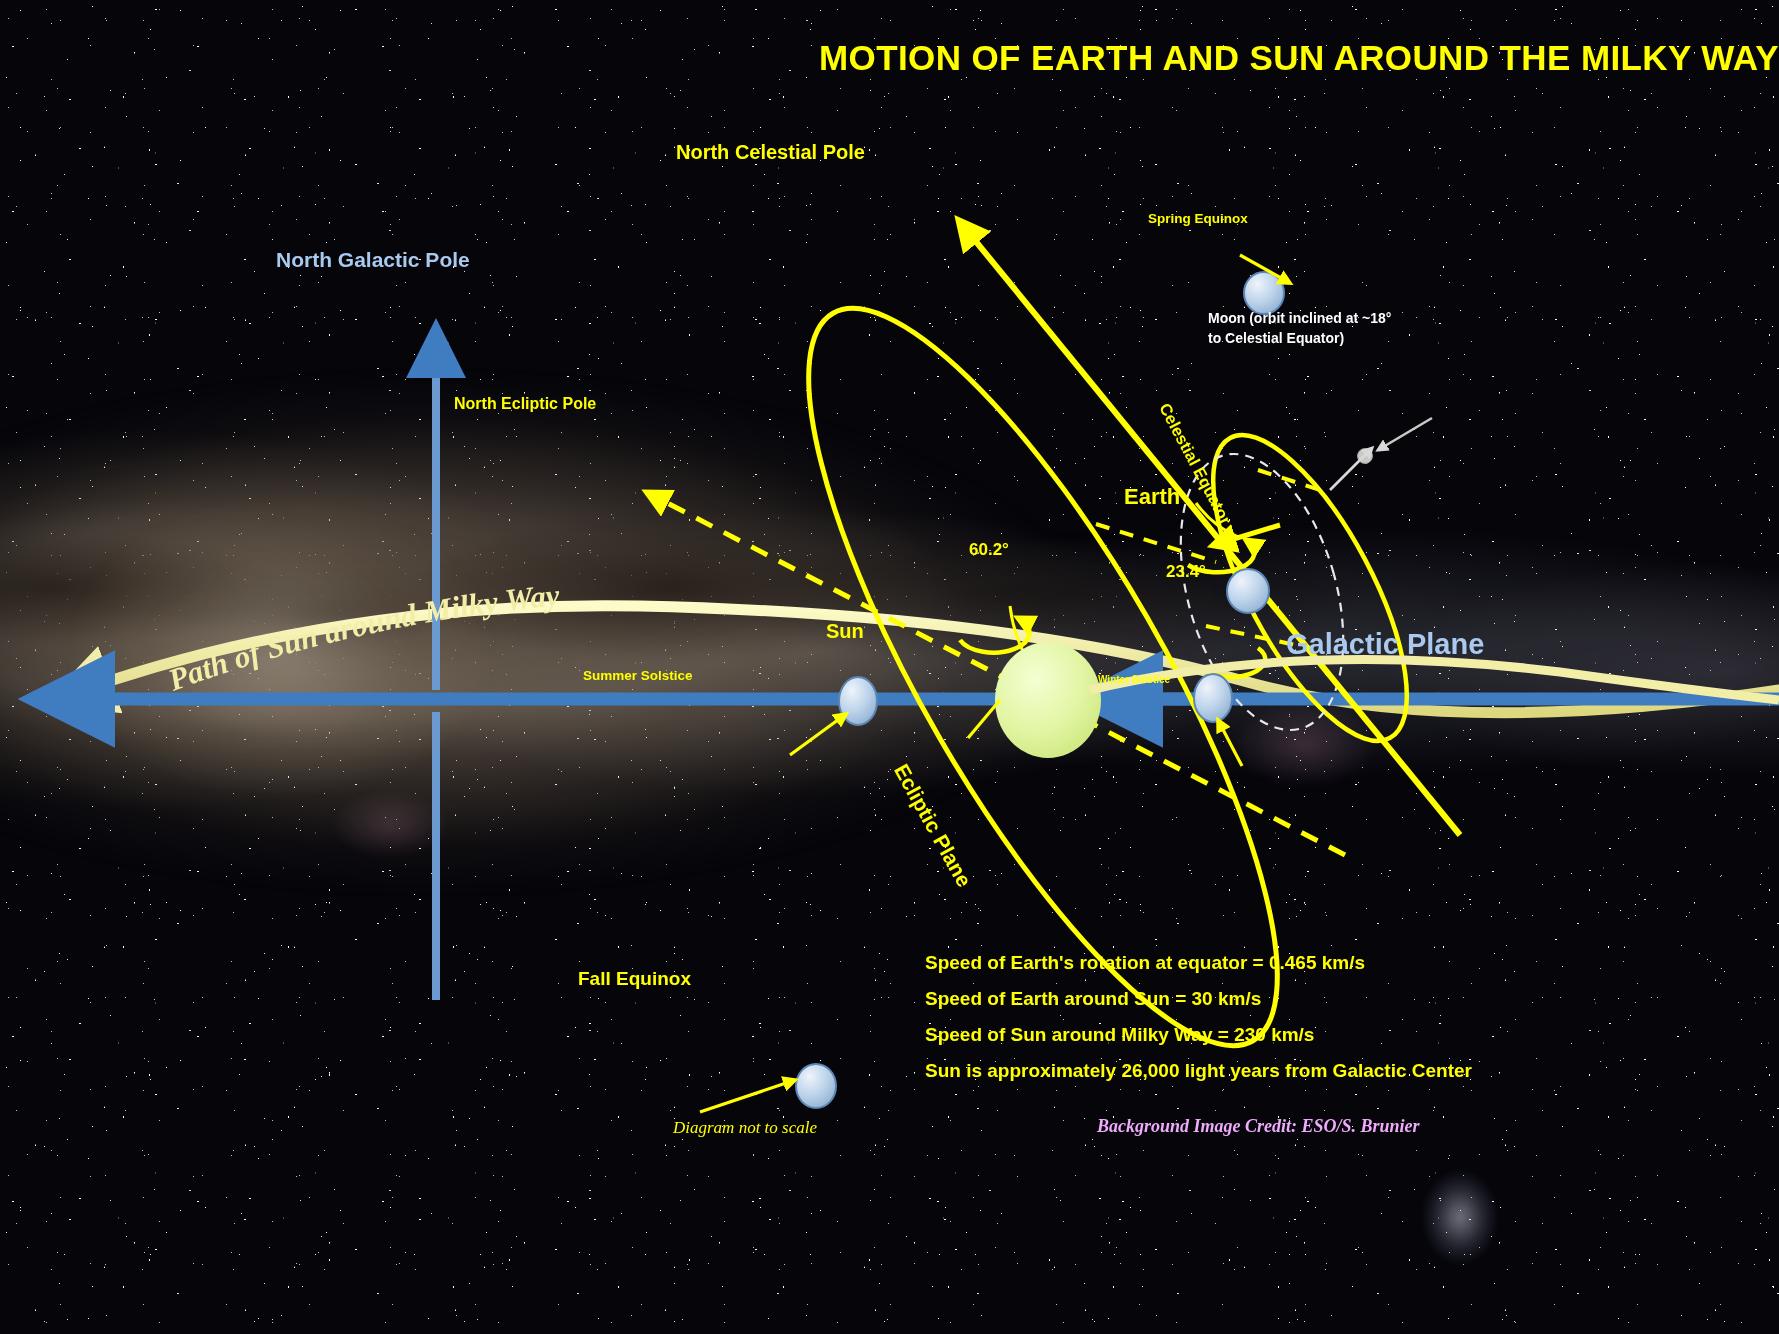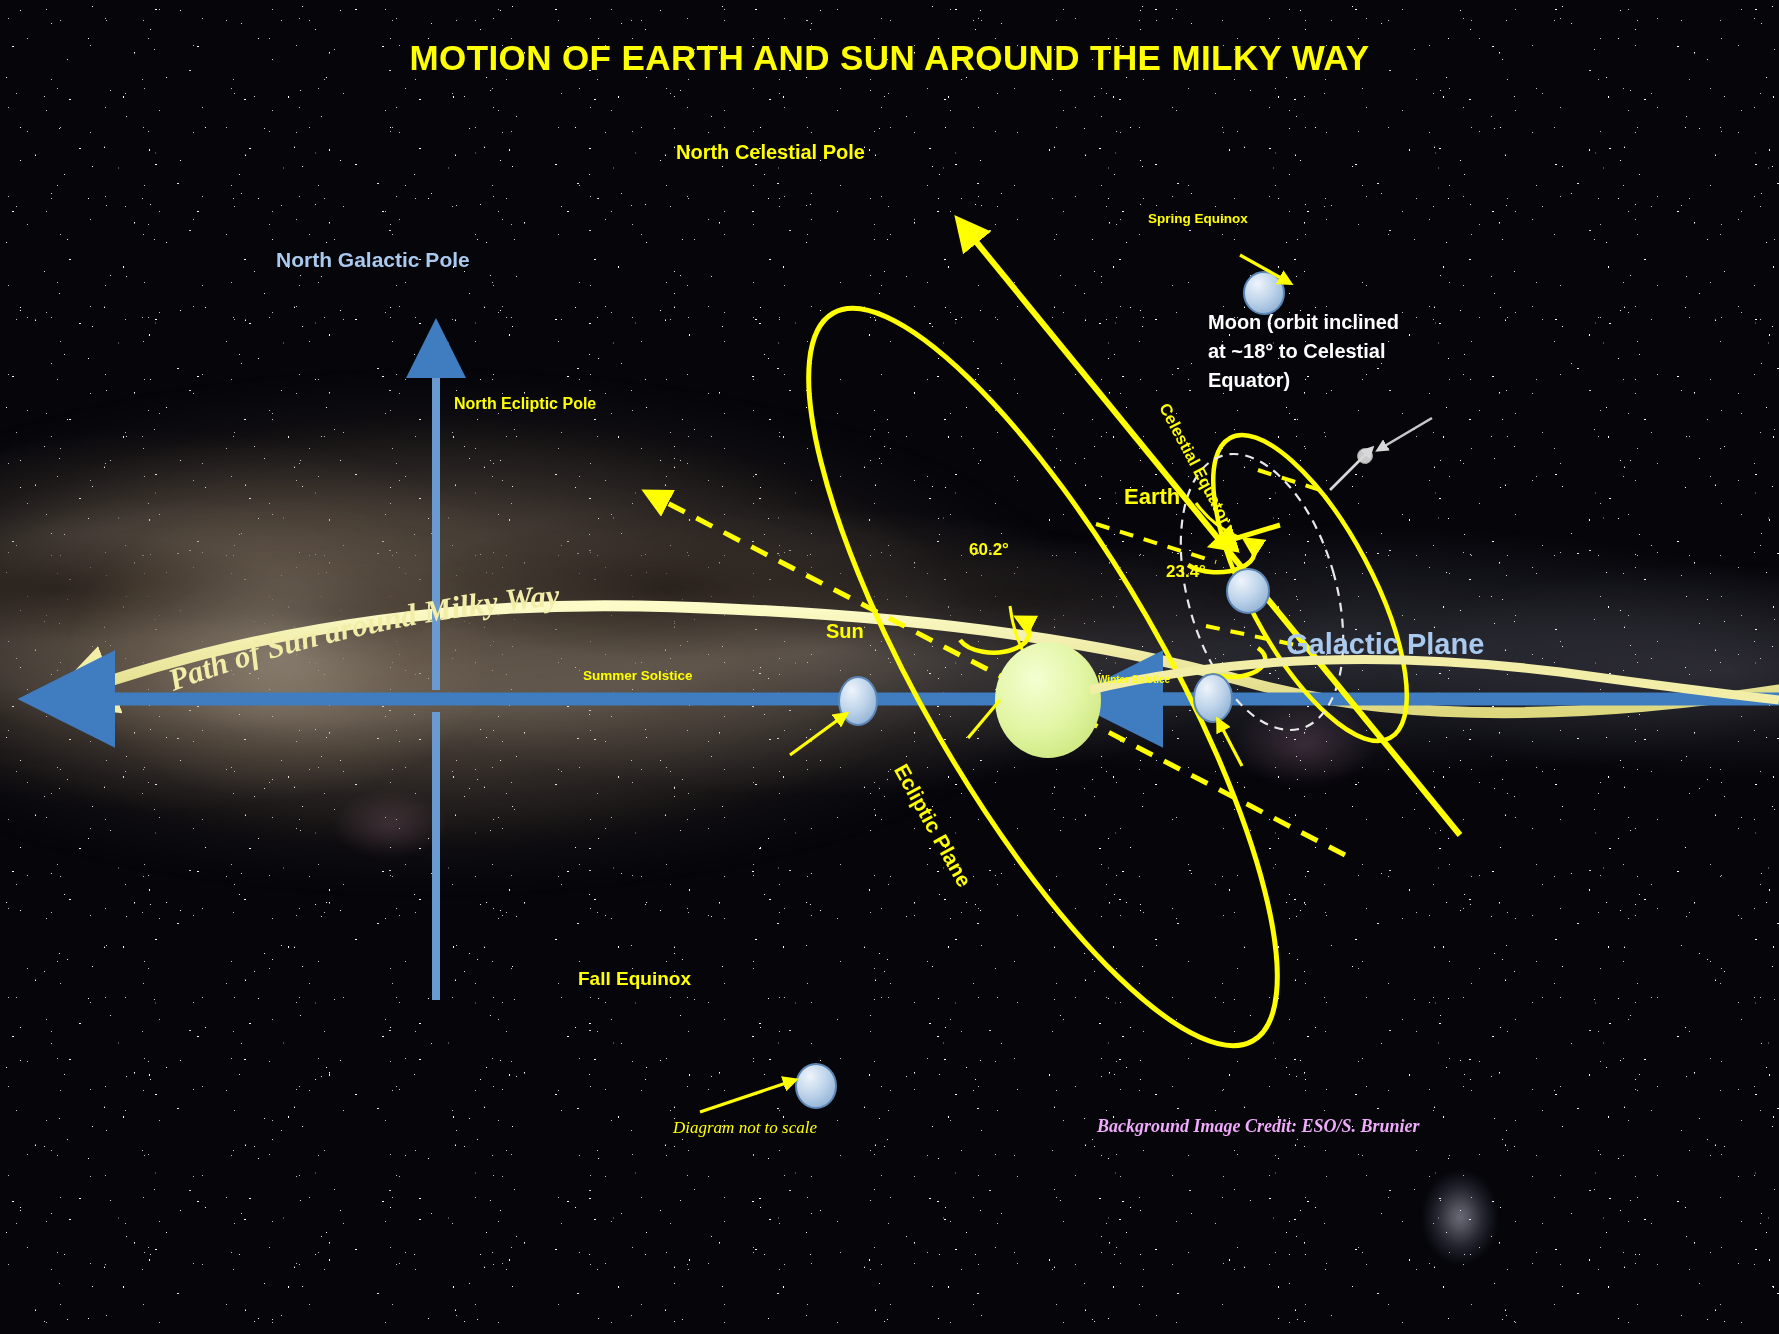--- a/index.html
+++ b/index.html
@@ -117,30 +117,30 @@
     filter: blur(3px);
   }
 
   
   #vec { position:absolute; inset:0; }
 
   
   .lbl { position:absolute; white-space:nowrap; }
   .t-title {
     left:0; right:0; top:38px;
-    text-align:center;
+    text-align:right;
     color:#ffff00;
     font-size:35px; font-weight:bold;
     letter-spacing:.4px;
   }
   .t-ncp   { left:676px; top:141px; color:#ffff00; font-size:20px; font-weight:bold; }
   .t-ngp   { left:276px; top:248px; color:#a9c9ee; font-size:21px; font-weight:bold; }
   .t-nep   { left:454px; top:395px; color:#ffff00; font-size:16px; font-weight:bold; }
   .t-spring{ left:1148px; top:211px; color:#ffff00; font-size:13.5px; font-weight:bold; }
-  .t-moon  { left:1208px; top:308px; color:#ffffff; font-size:20px; font-weight:bold; line-height:1.45; white-space:normal; width:200px;}
+  .t-moon  { left:1208px; top:308px; color:#ffffff; font-size:14px; font-weight:bold; line-height:1.45; white-space:normal; width:200px;}
   .t-earth { left:1124px; top:484px; color:#ffff00; font-size:22px; font-weight:bold; }
   .t-602   { left:969px; top:540px; color:#ffff00; font-size:17px; font-weight:bold; }
   .t-234   { left:1166px; top:562px; color:#ffff00; font-size:17px; font-weight:bold; }
   .t-sun   { left:826px; top:620px; color:#ffff00; font-size:20px; font-weight:bold; }
   .t-summer{ left:583px; top:668px; color:#ffff00; font-size:13.5px; font-weight:bold; }
   .t-winter{ left:1098px; top:674px; color:#ffff00; font-size:10px; font-weight:bold; }
   .t-fall  { left:578px; top:968px; color:#ffff00; font-size:19px; font-weight:bold; }
   .t-gplane{ left:1286px; top:628px; color:#a9c9ee; font-size:29px; font-weight:bold; }
   .t-notscale {
     left:673px; top:1118px; color:#ffff00;
@@ -341,17 +341,23 @@
   <div class="lbl t-234">23.4°</div>
   <div class="lbl t-sun">Sun</div>
   <div class="lbl t-summer">Summer Solstice</div>
   <div class="lbl t-winter">Winter Solstice</div>
   <div class="lbl t-fall">Fall Equinox</div>
   <div class="lbl t-gplane">Galactic Plane</div>
 
   <div class="lbl rot-ecl">Ecliptic Plane</div>
   <div class="lbl rot-ce">Celestial Equator</div>
 
+  <div class="facts">
+    <div>Speed of Earth's rotation at equator = 0.465 km/s</div>
+    <div>Speed of Earth around Sun = 30 km/s</div>
+    <div>Speed of Sun around Milky Way = 230 km/s</div>
+    <div>Sun is approximately 26,000 light years from Galactic Center</div>
+  </div>
 
   <div class="lbl t-notscale">Diagram not to scale</div>
   <div class="lbl t-credit">Background Image Credit: ESO/S. Brunier</div>
 
 </div>
 
 </body></html>

